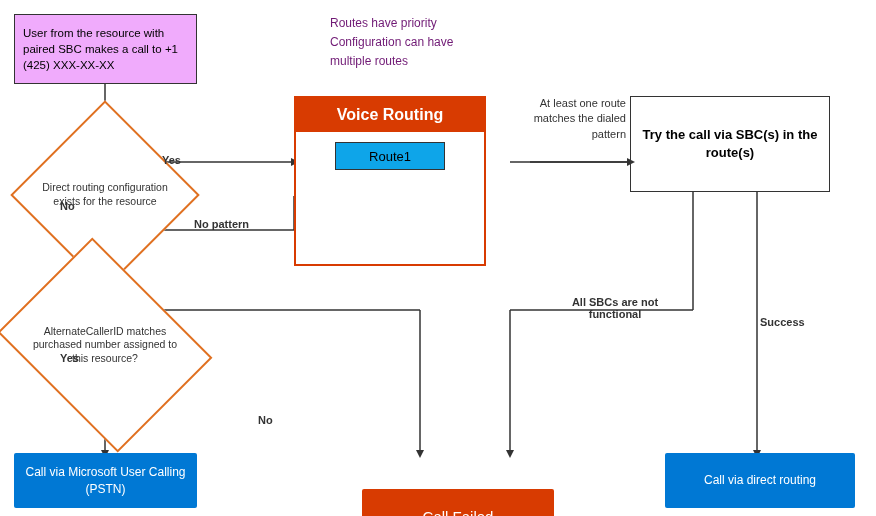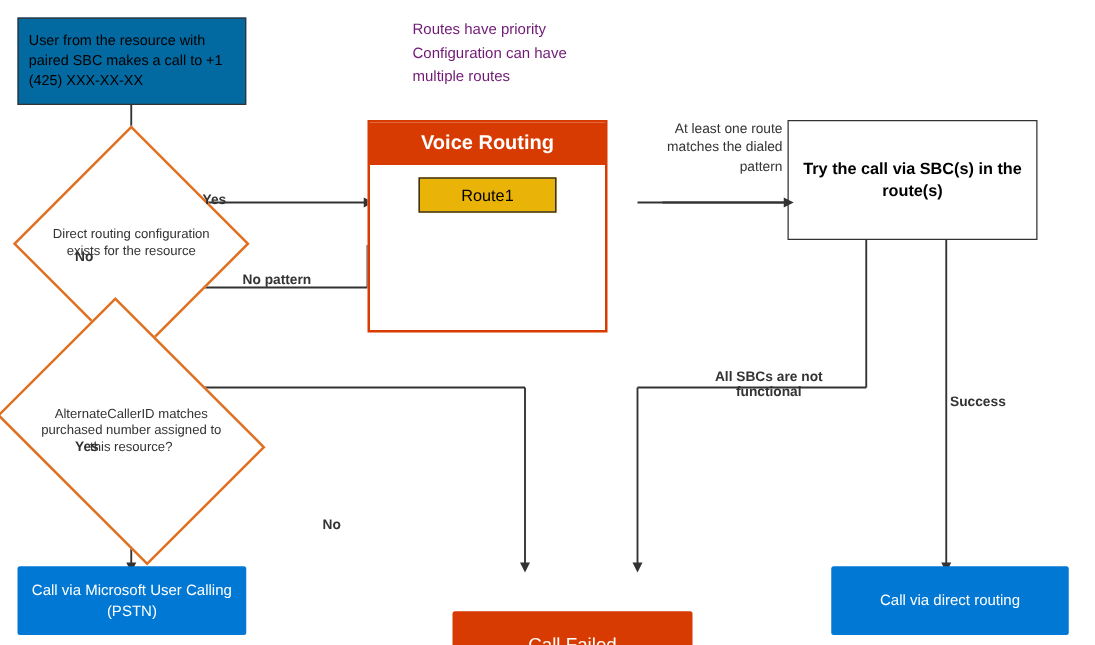--- a/index.html
+++ b/index.html
@@ -23,21 +23,21 @@
       display: flex;
       align-items: center;
       justify-content: center;
       text-align: center;
       border: 1.5px solid #333;
     }
     .box-note {
       position: absolute;
       border: 1.5px solid #333;
       padding: 6px 8px;
-      background: #0369a1;
+      background: #f0abfc;
       text-align: left;
       line-height: 1.4;
     }
     .box-blue {
       background: #0078d4;
       color: #fff;
       border: none;
       border-radius: 2px;
       font-size: 13px;
       font-weight: 500;
@@ -53,21 +53,21 @@
     }
     .box-orange-header {
       background: #d83b01;
       color: #fff;
       font-size: 16px;
       font-weight: 600;
       border: none;
     }
     .box-route {
       border: 1.5px solid #333;
-      background: #eab308;
+      background: #0ea5e9;
       font-size: 13px;
     }
     
     .diamond-wrap {
       position: absolute;
       display: flex;
       align-items: center;
       justify-content: flex-start;
     }
     .diamond {

